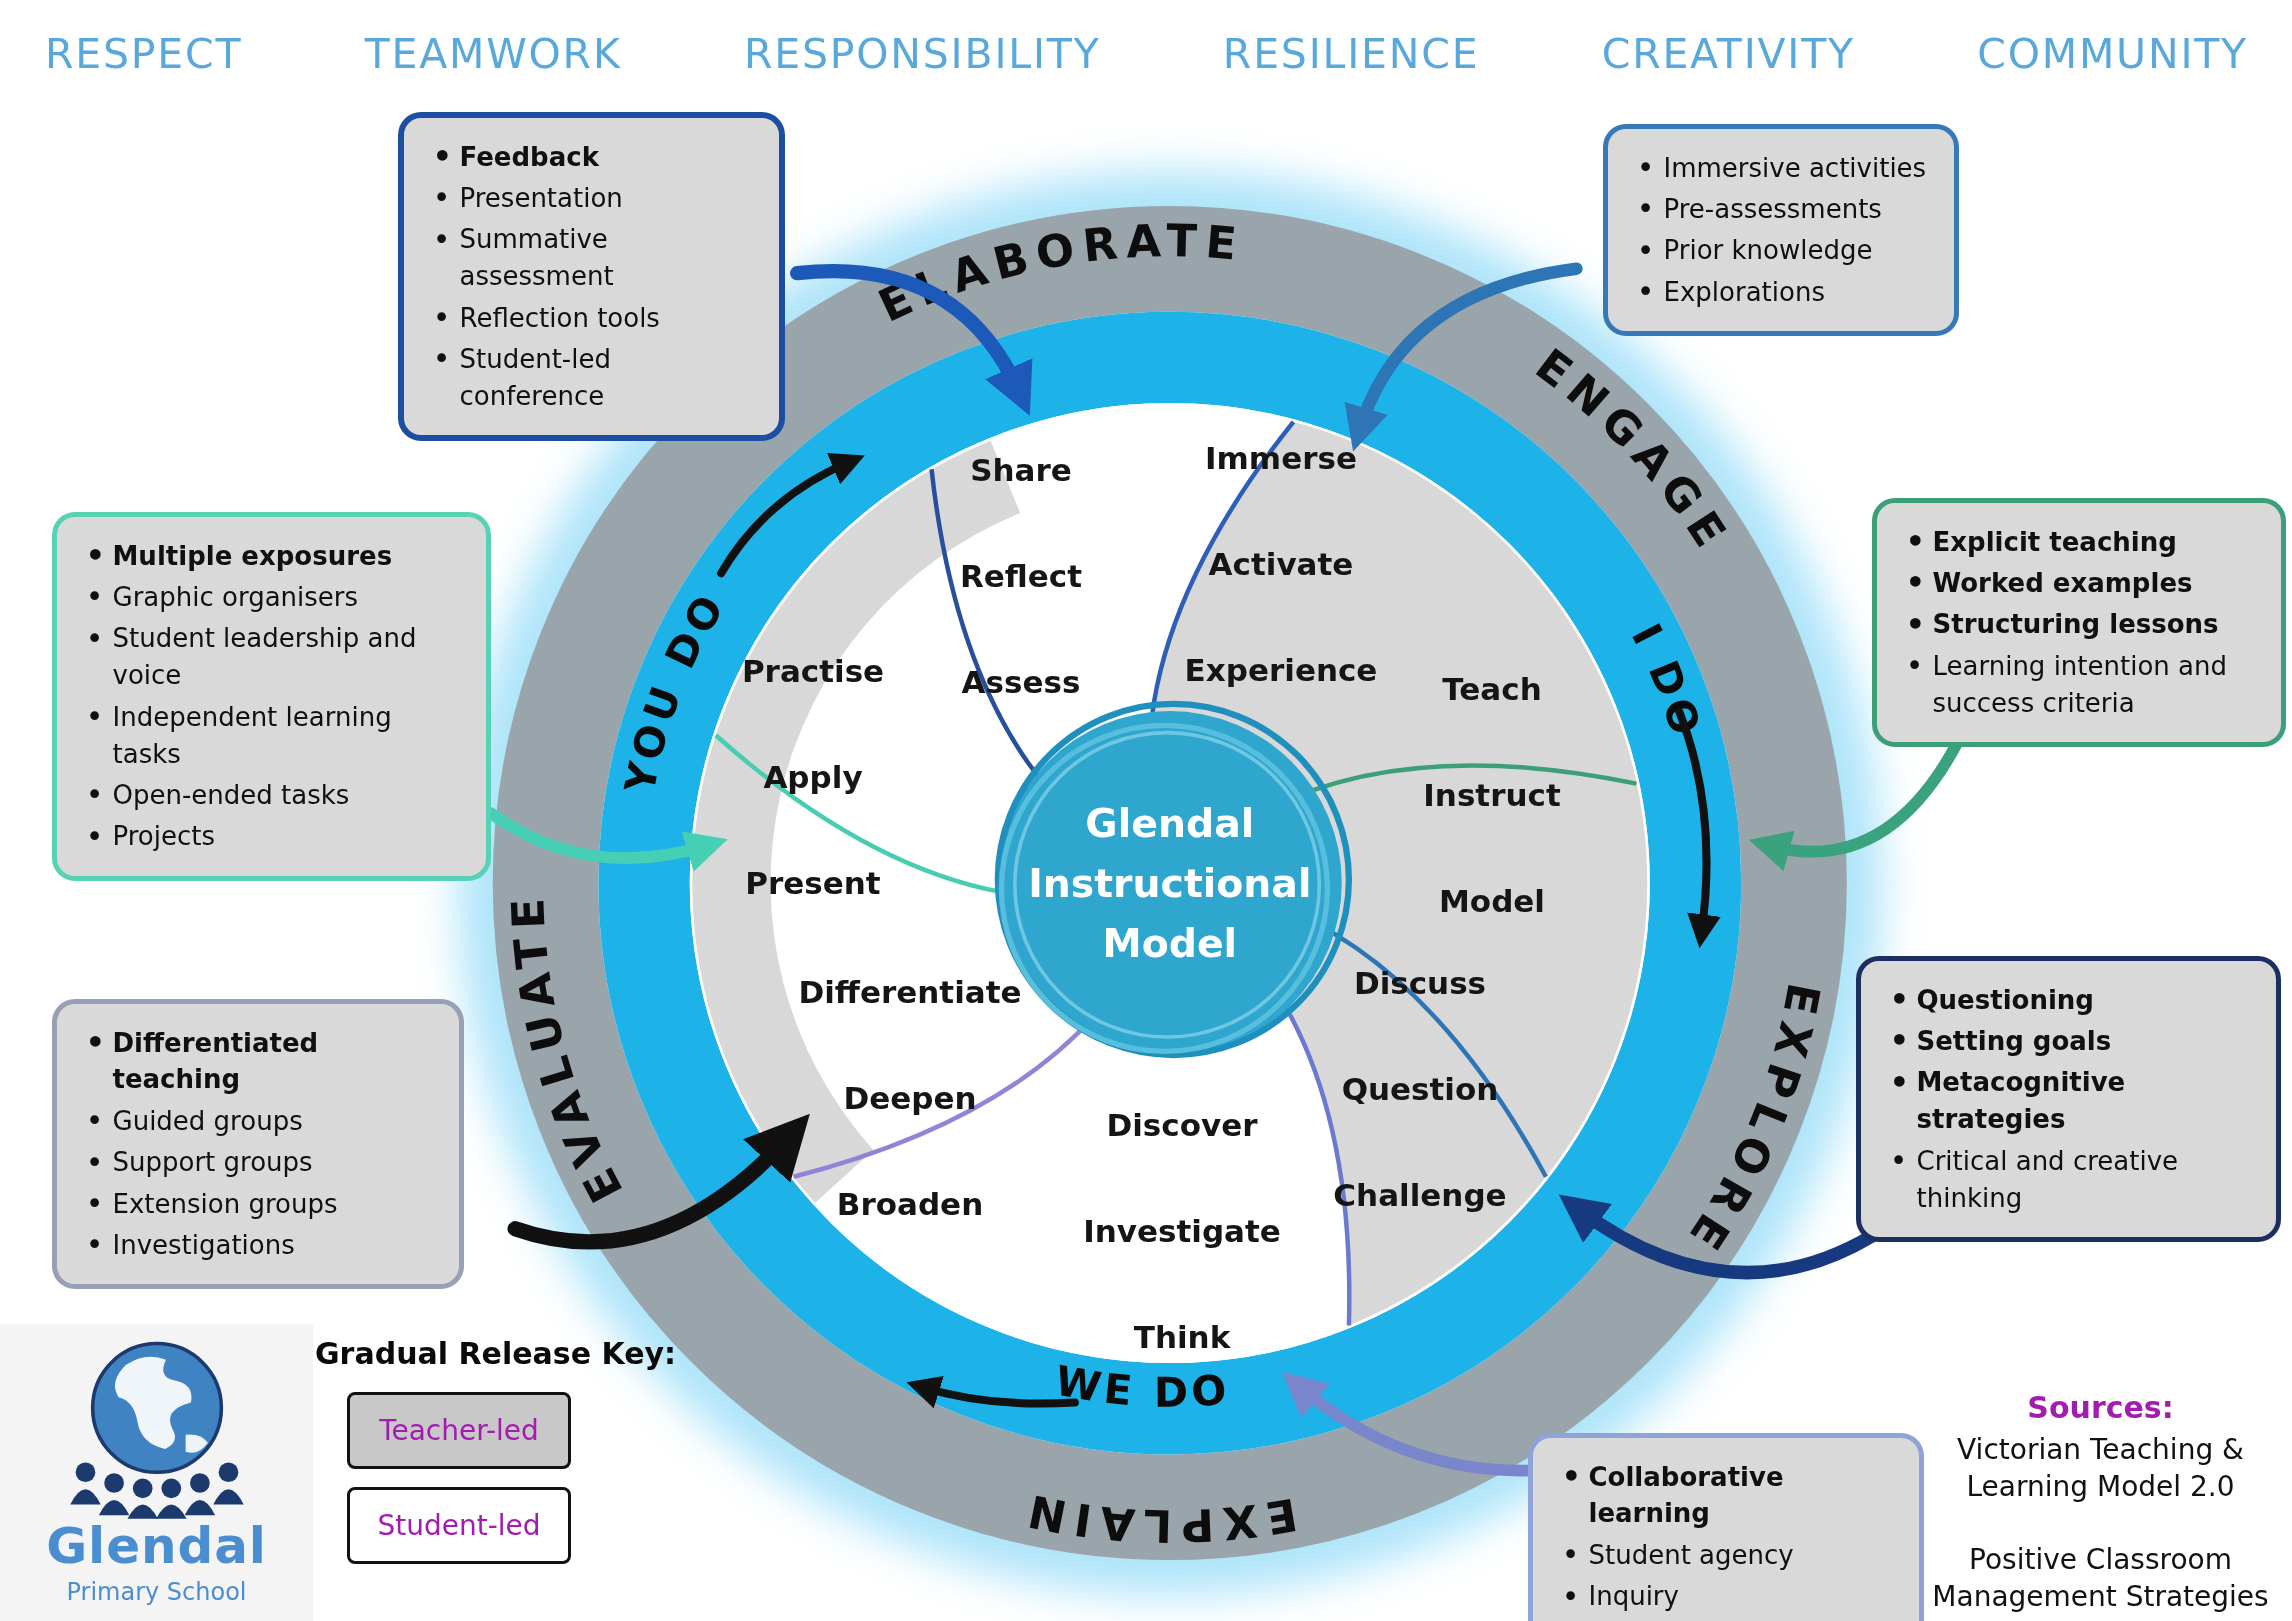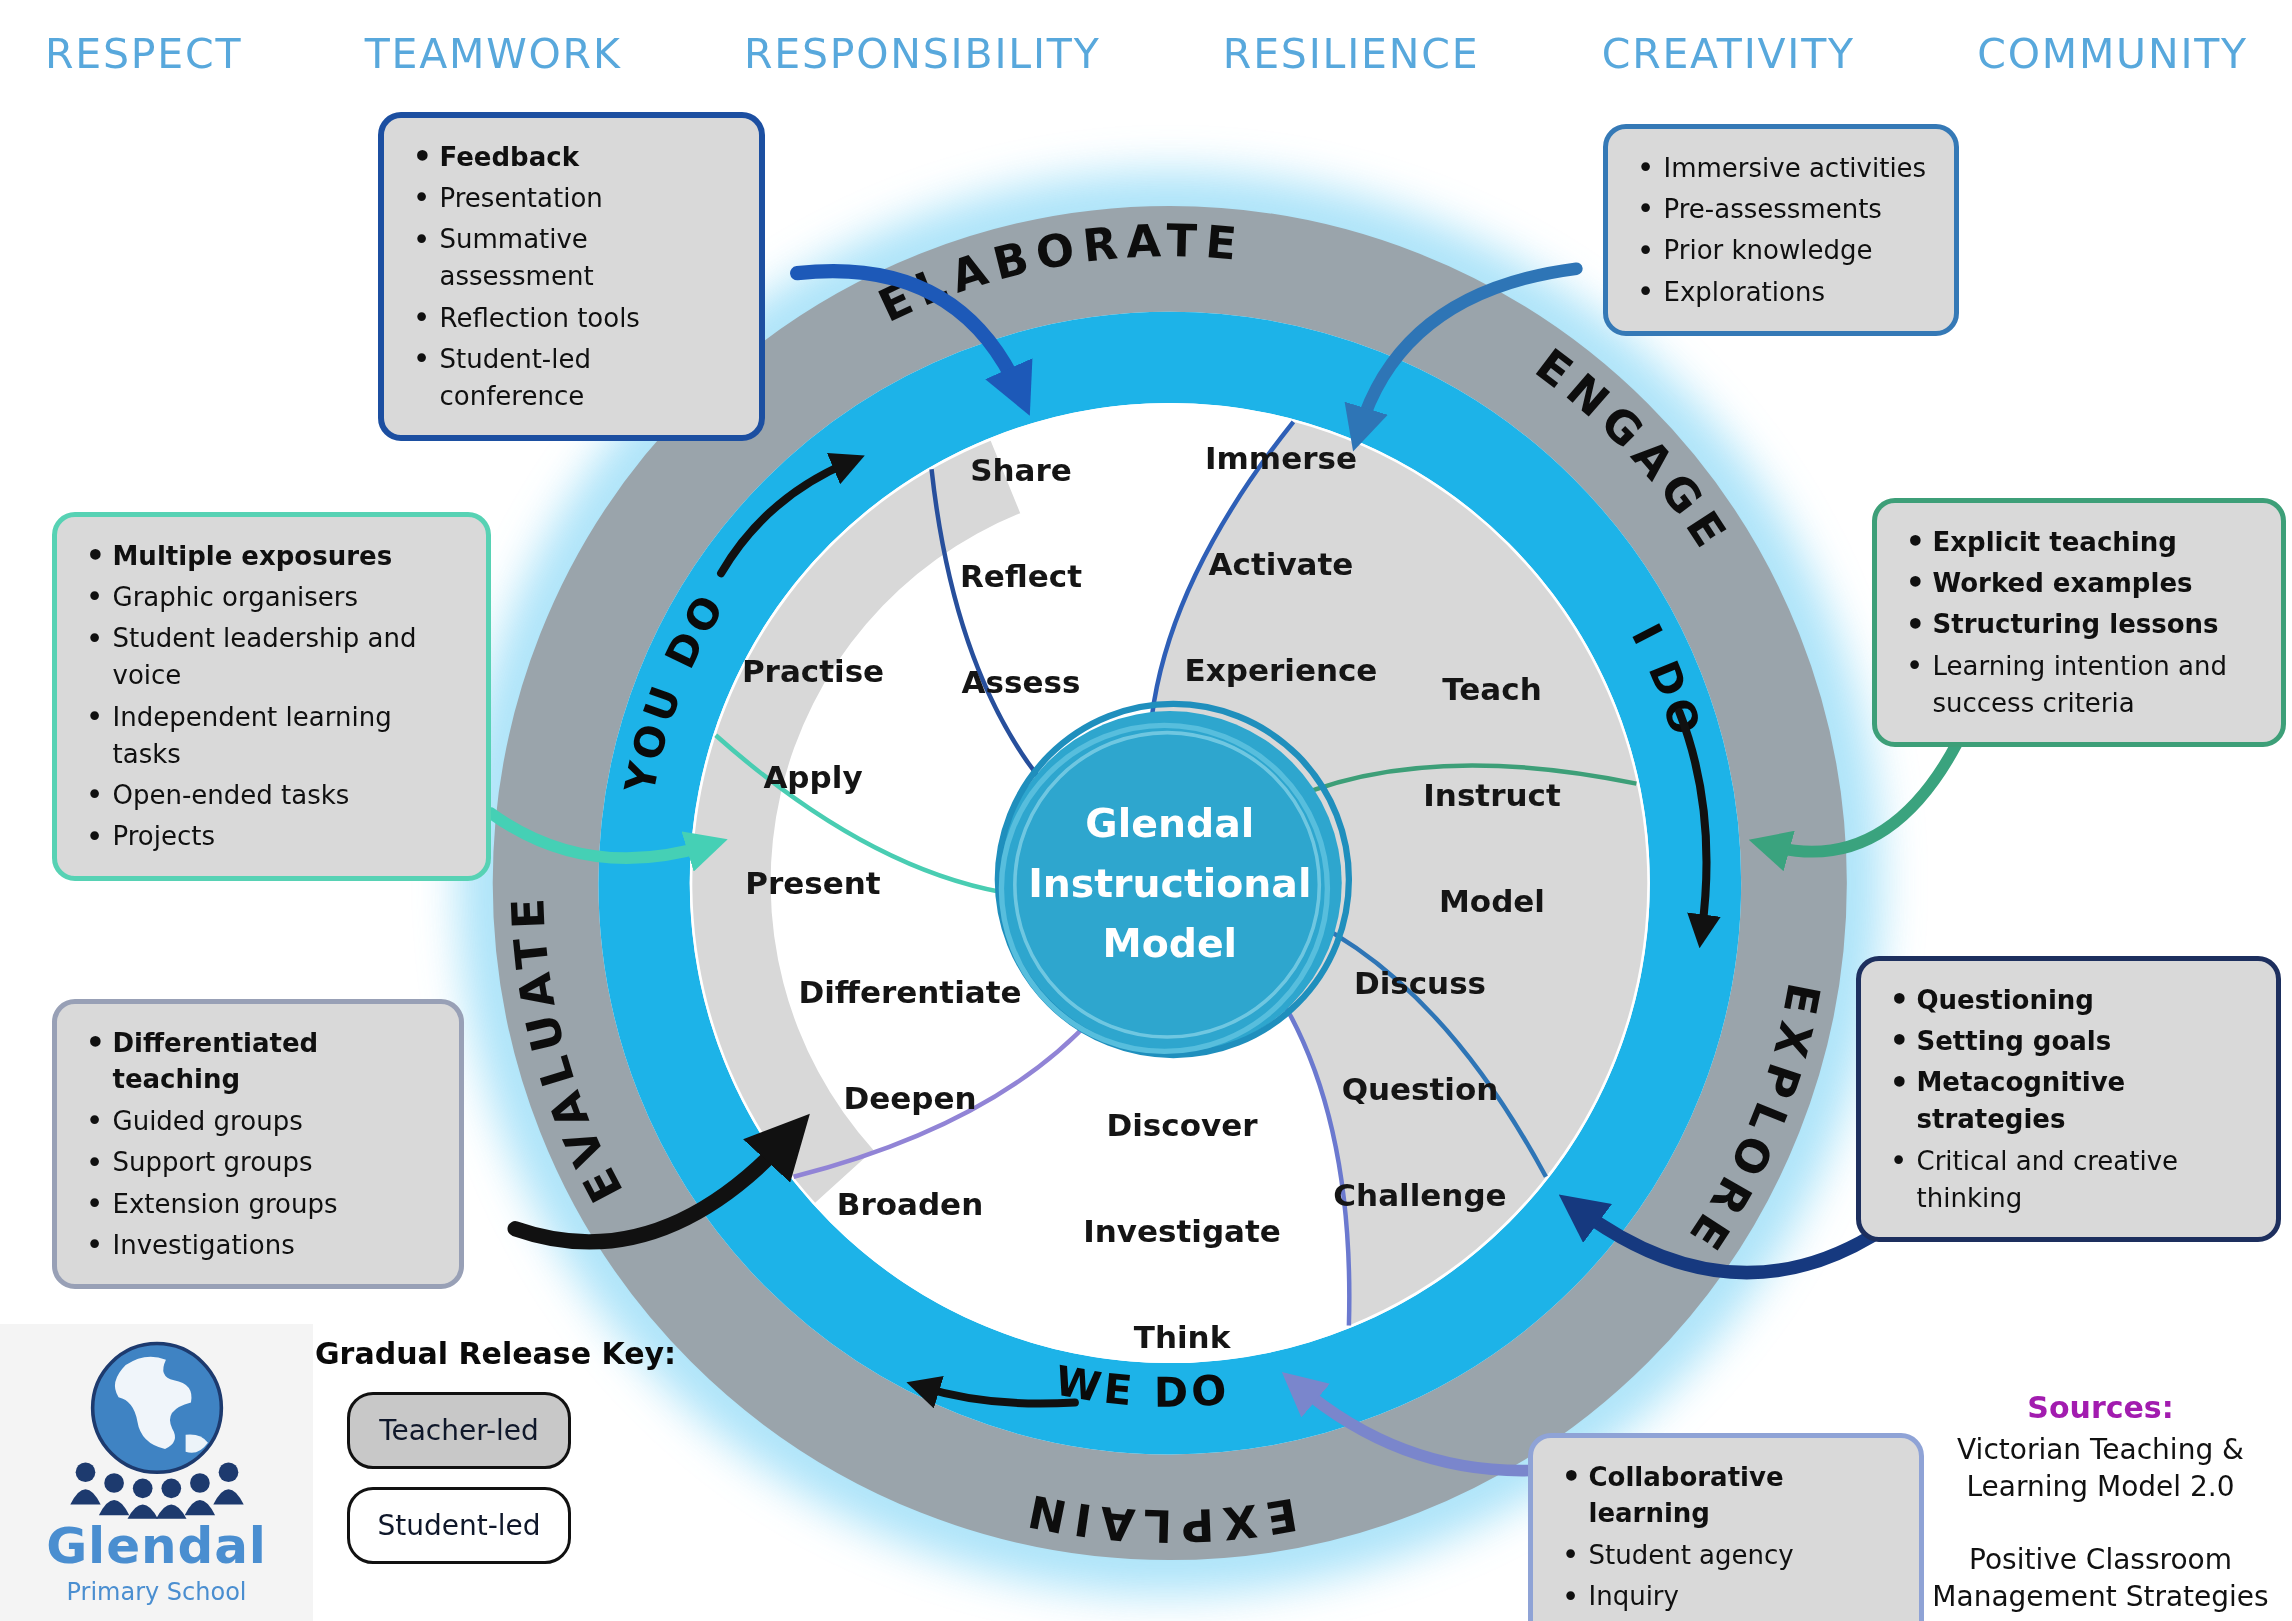--- a/index.html
+++ b/index.html
@@ -27,32 +27,32 @@
   .seg.discover{left:1182px;top:1231px}
   .seg.differentiate{left:910px;top:1098px}
   .seg.practise{left:813px;top:777px}
 
   
   .callout{position:absolute;background:#d9d9d9;border-radius:23px;padding:16px 21.5px;font-size:26px;line-height:1.42;color:#101010}
   .callout ul{list-style:none}
   .callout li{position:relative;padding-left:34px;margin:4.5px 0}
   .callout li::before{content:"•";position:absolute;left:7.2px;top:-2.7px;font-size:30px}
   .callout li.b{font-weight:bold}
-  .co-elaborate{left:378px;top:112px;width:387px;border:6.3px solid #1c4fa1}
+  .co-elaborate{left:398px;top:112px;width:387px;border:6.3px solid #1c4fa1}
   .co-engage{left:1603px;top:124px;width:356px;border:5.4px solid #3579b6}
   .co-ido{left:1872px;top:498px;width:414px;border:5.4px solid #3d9f78}
   .co-explore{left:1856px;top:956px;width:425px;border:5.4px solid #1d2f5e}
   .co-youdo{left:52px;top:512px;width:439px;border:5.4px solid #57d2b4}
   .co-evaluate{left:52px;top:999px;width:412px;border:5.4px solid #98a0b6}
   .co-explain{left:1528px;top:1433px;width:396px;border:5.4px solid #8fa3d6}
 
   
   .key-title{position:absolute;left:315px;top:1336px;font-size:30px;font-weight:bold;color:#0a0a0a}
-  .key-box{position:absolute;left:347px;width:224px;height:77px;border:3.6px solid #111111;border-radius:26px;
-           display:flex;align-items:center;justify-content:center;font-size:28px;color:#0f172a}
+  .key-box{position:absolute;left:347px;width:224px;height:77px;border:3.6px solid #111111;border-radius:8px;
+           display:flex;align-items:center;justify-content:center;font-size:28px;color:#a21caf}
   .key-teacher{top:1392px;background:#c8c8c8}
   .key-student{top:1487px;background:#ffffff}
 
   
   .logo-patch{position:absolute;left:0;top:1324px;width:313px;height:297px;background:#f4f4f4}
   .logo-patch svg{position:absolute;left:56px;top:5.4px}
   .logo-name{position:absolute;left:0;width:313px;top:1517px;text-align:center;font-size:50px;font-weight:bold;color:#4a8ed0;letter-spacing:0.9px}
   .logo-sub{position:absolute;left:0;width:313px;top:1578px;text-align:center;font-size:24px;color:#4a8ed0}
 
   

